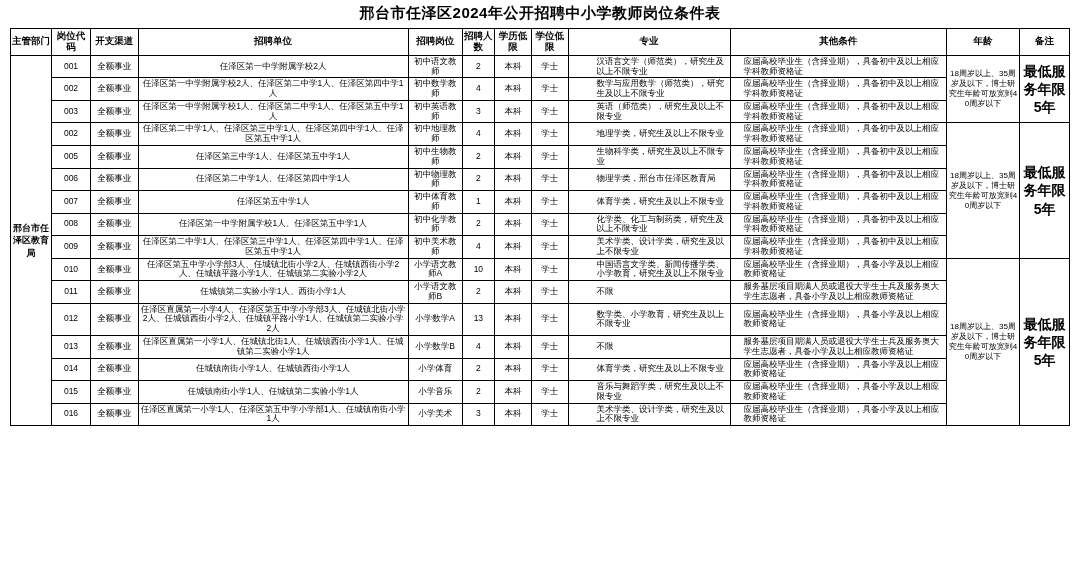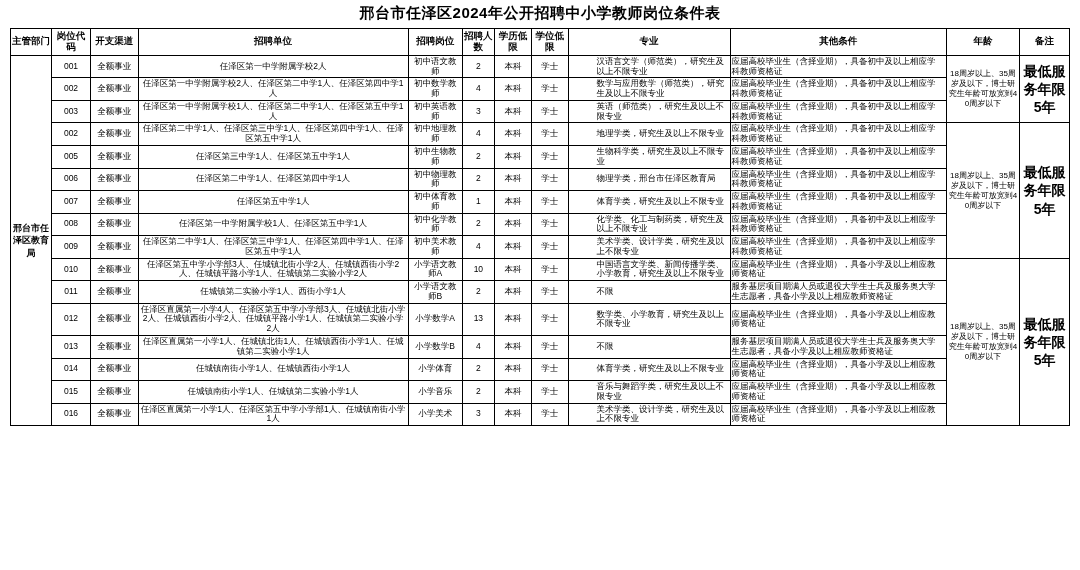--- a/index.html
+++ b/index.html
@@ -47,21 +47,21 @@
   .c-post{width:50px;}
   .c-num{width:30px;}
   .c-edu{width:34px;}
   .c-deg{width:34px;}
   .c-major{width:150px;}
   .c-other{width:200px;}
   .c-age{width:68px;}
   .c-remark{width:46px;}
   .unit-cell{text-align:center;}
   .major-cell{text-align:left;padding-left:28px;}
-  .other-cell{text-align:left;padding-left:1px;}
+  .other-cell{text-align:left;padding-left:13px;}
   .age-cell{font-size:8px;line-height:1.25;}
   .remark-cell{font-size:14px;font-weight:bold;line-height:1.3;}
   .dept-cell{font-size:9px;font-weight:bold;line-height:1.4;}
 </style>
 </head>
 <body>
 
 <div id="doc-title">邢台市任泽区2024年公开招聘中小学教师岗位条件表</div>
 
 <table>

